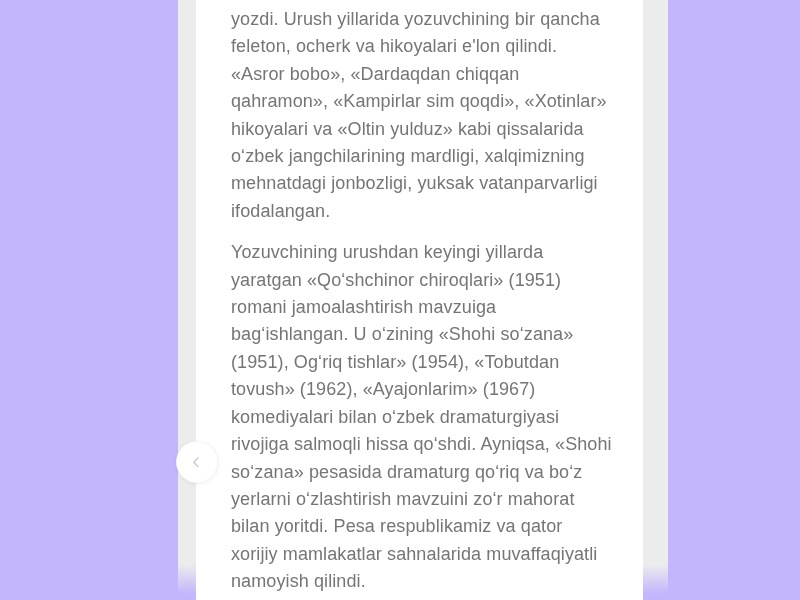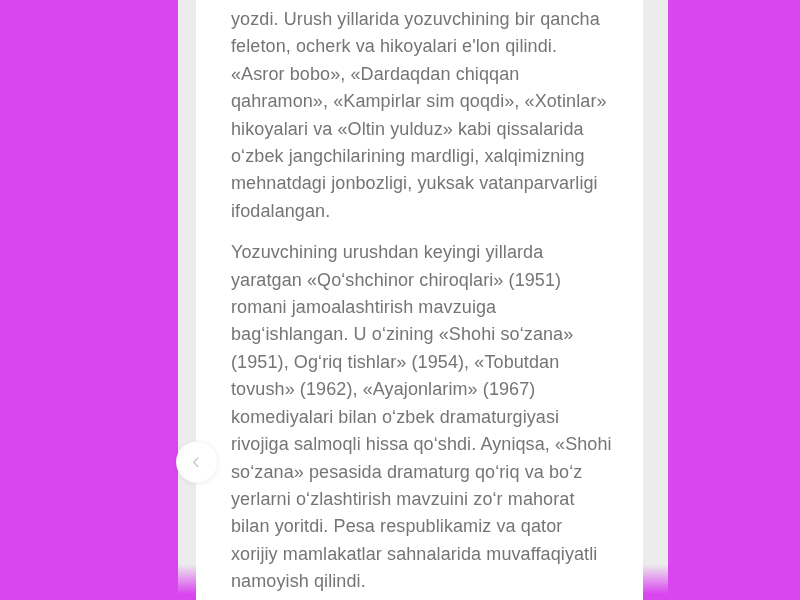--- a/index.html
+++ b/index.html
@@ -5,21 +5,21 @@
   html, body {
     margin: 0;
     padding: 0;
     background: #ffffff;
     font-family: "Liberation Sans", "DejaVu Sans", sans-serif;
   }
   .viewport {
     position: relative;
     width: 800px;
     height: 600px;
-    background: #d946ef;
+    background: #c4b5fd;
     overflow: hidden;
   }
   
   .rail {
     position: absolute;
     top: 0;
     height: 594px;
     background: linear-gradient(to bottom,
       #ececec 0%, #ececec 95%, rgba(236,236,236,0) 100%);
   }

